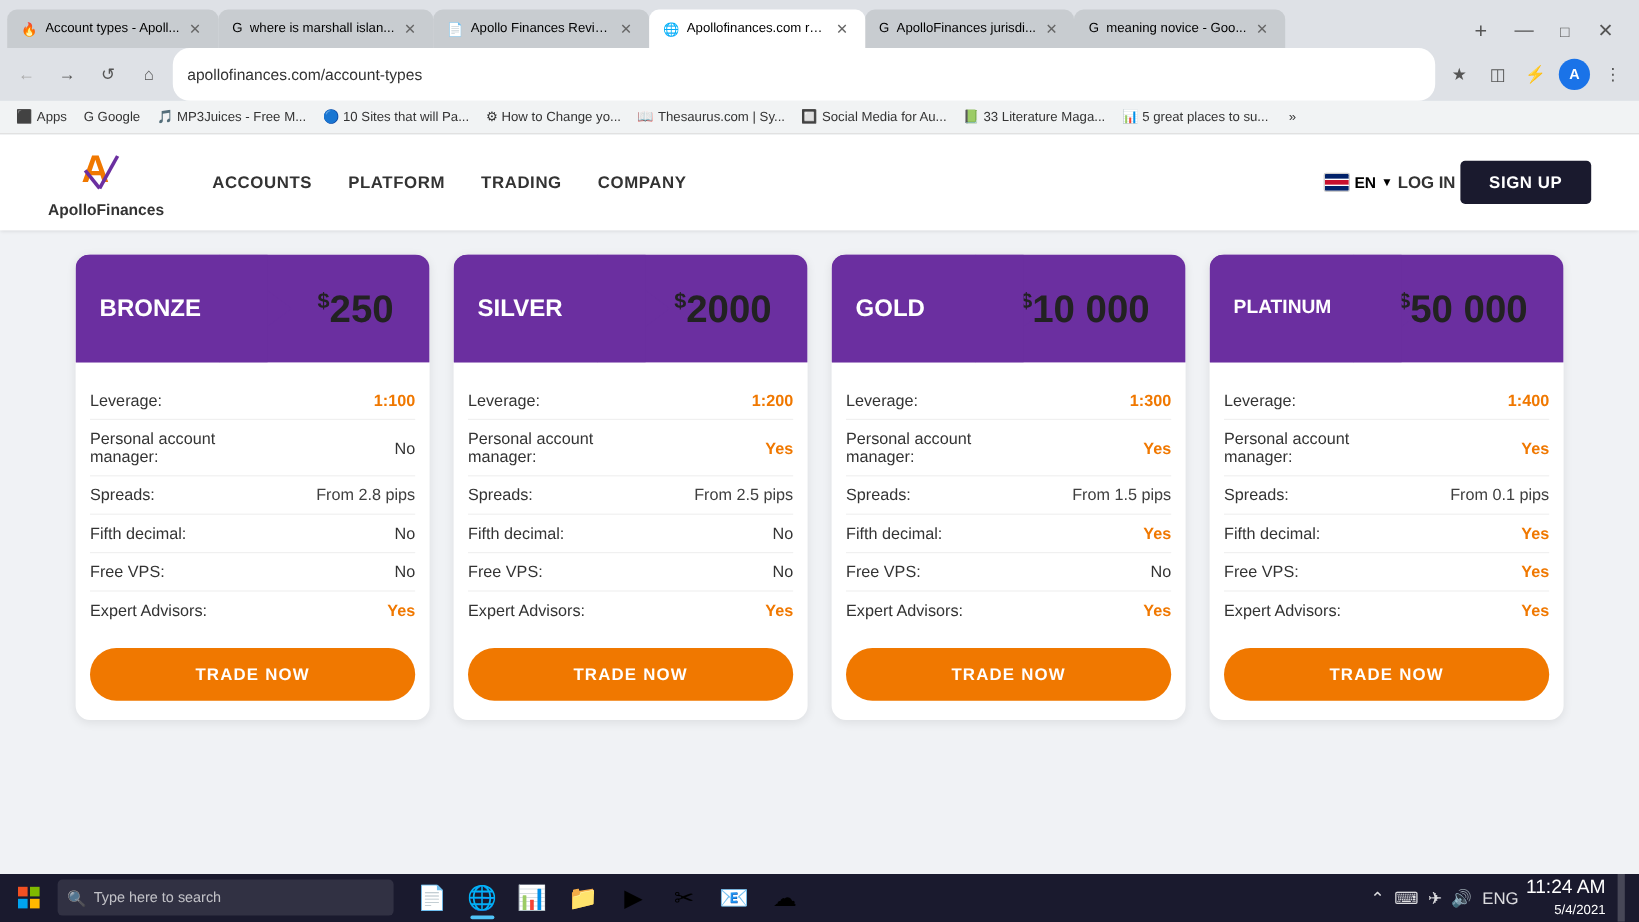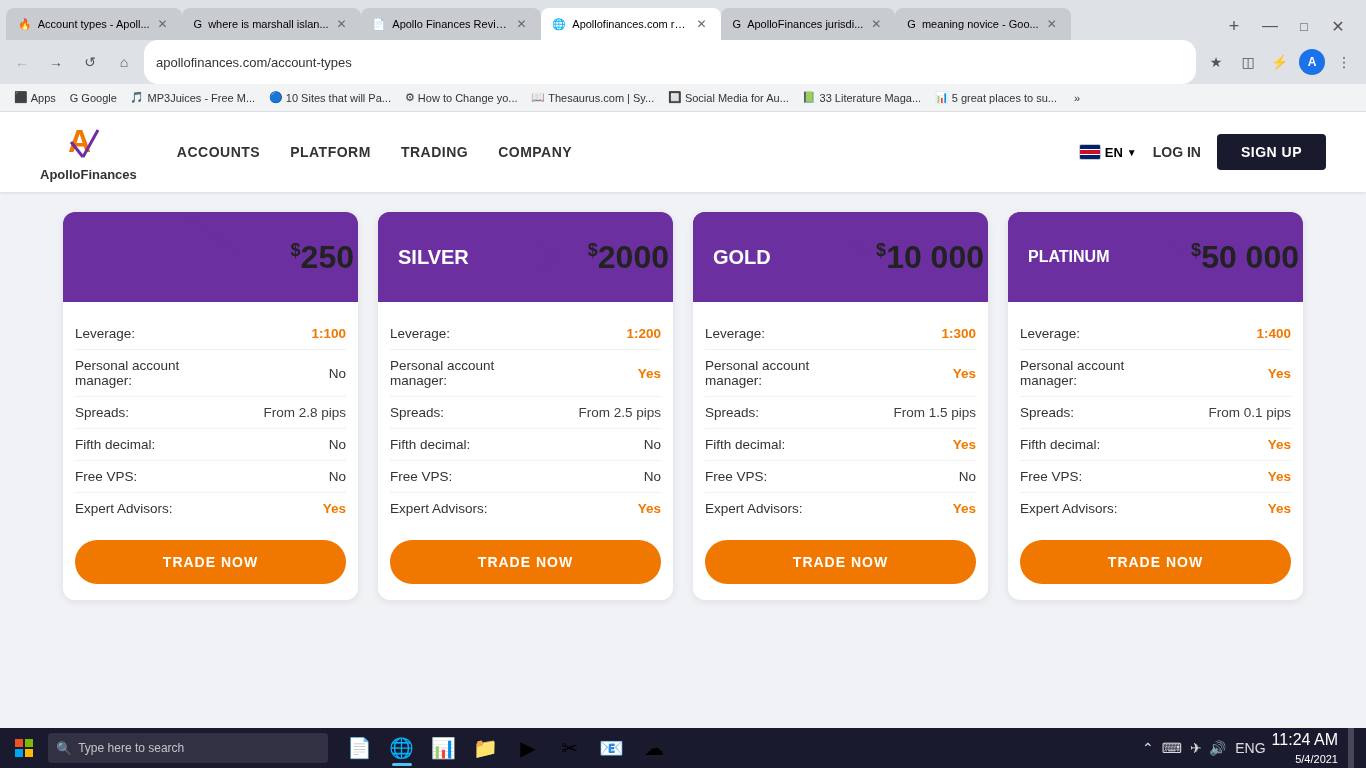--- a/index.html
+++ b/index.html
@@ -182,21 +182,21 @@
       font-size: 14px;
       font-weight: 600;
       color: #333;
       cursor: pointer;
       text-decoration: none;
       letter-spacing: 0.5px;
     }
     .header-right {
       display: flex;
       align-items: center;
-      gap: 16px;
+      gap: 4px;
     }
     .lang-btn {
       display: flex;
       align-items: center;
       gap: 4px;
       font-size: 13px;
       cursor: pointer;
     }
     .login-btn {
       font-size: 14px;
@@ -258,21 +258,21 @@
       width: 0; height: 0;
       border-top: 45px solid transparent;
       border-bottom: 45px solid transparent;
       border-left: 60px solid #6b2fa0;
       position: absolute;
       left: 120px;
       top: 0;
     }
     .card-amount {
       position: absolute;
-      right: 4px;
+      right: 30px;
       font-size: 32px;
       font-weight: 700;
       color: #222;
     }
     .card-amount sup {
       font-size: 18px;
       vertical-align: super;
       line-height: 1;
     }
     .card-body {
@@ -546,20 +546,23 @@
         <span style="font-size:10px;">▼</span>
       </div>
       <div class="login-btn">LOG IN</div>
       <button class="signup-btn">SIGN UP</button>
     </div>
   </div>
 
   <div class="cards-section" id="cards-container">
       <div class="account-card">
     <div class="card-header">
+      <div class="card-badge">
+        <span style="font-size:20px;font-weight:800;color:#fff;">BRONZE</span>
+      </div>
       <div class="triangle-right"></div>
       <div class="card-amount">
         <sup>$</sup>250
       </div>
     </div>
     <div class="card-body">
       <div class="card-row">
         <span class="row-label">Leverage:</span>
         <span class="row-value orange">1:100</span>
       </div>

